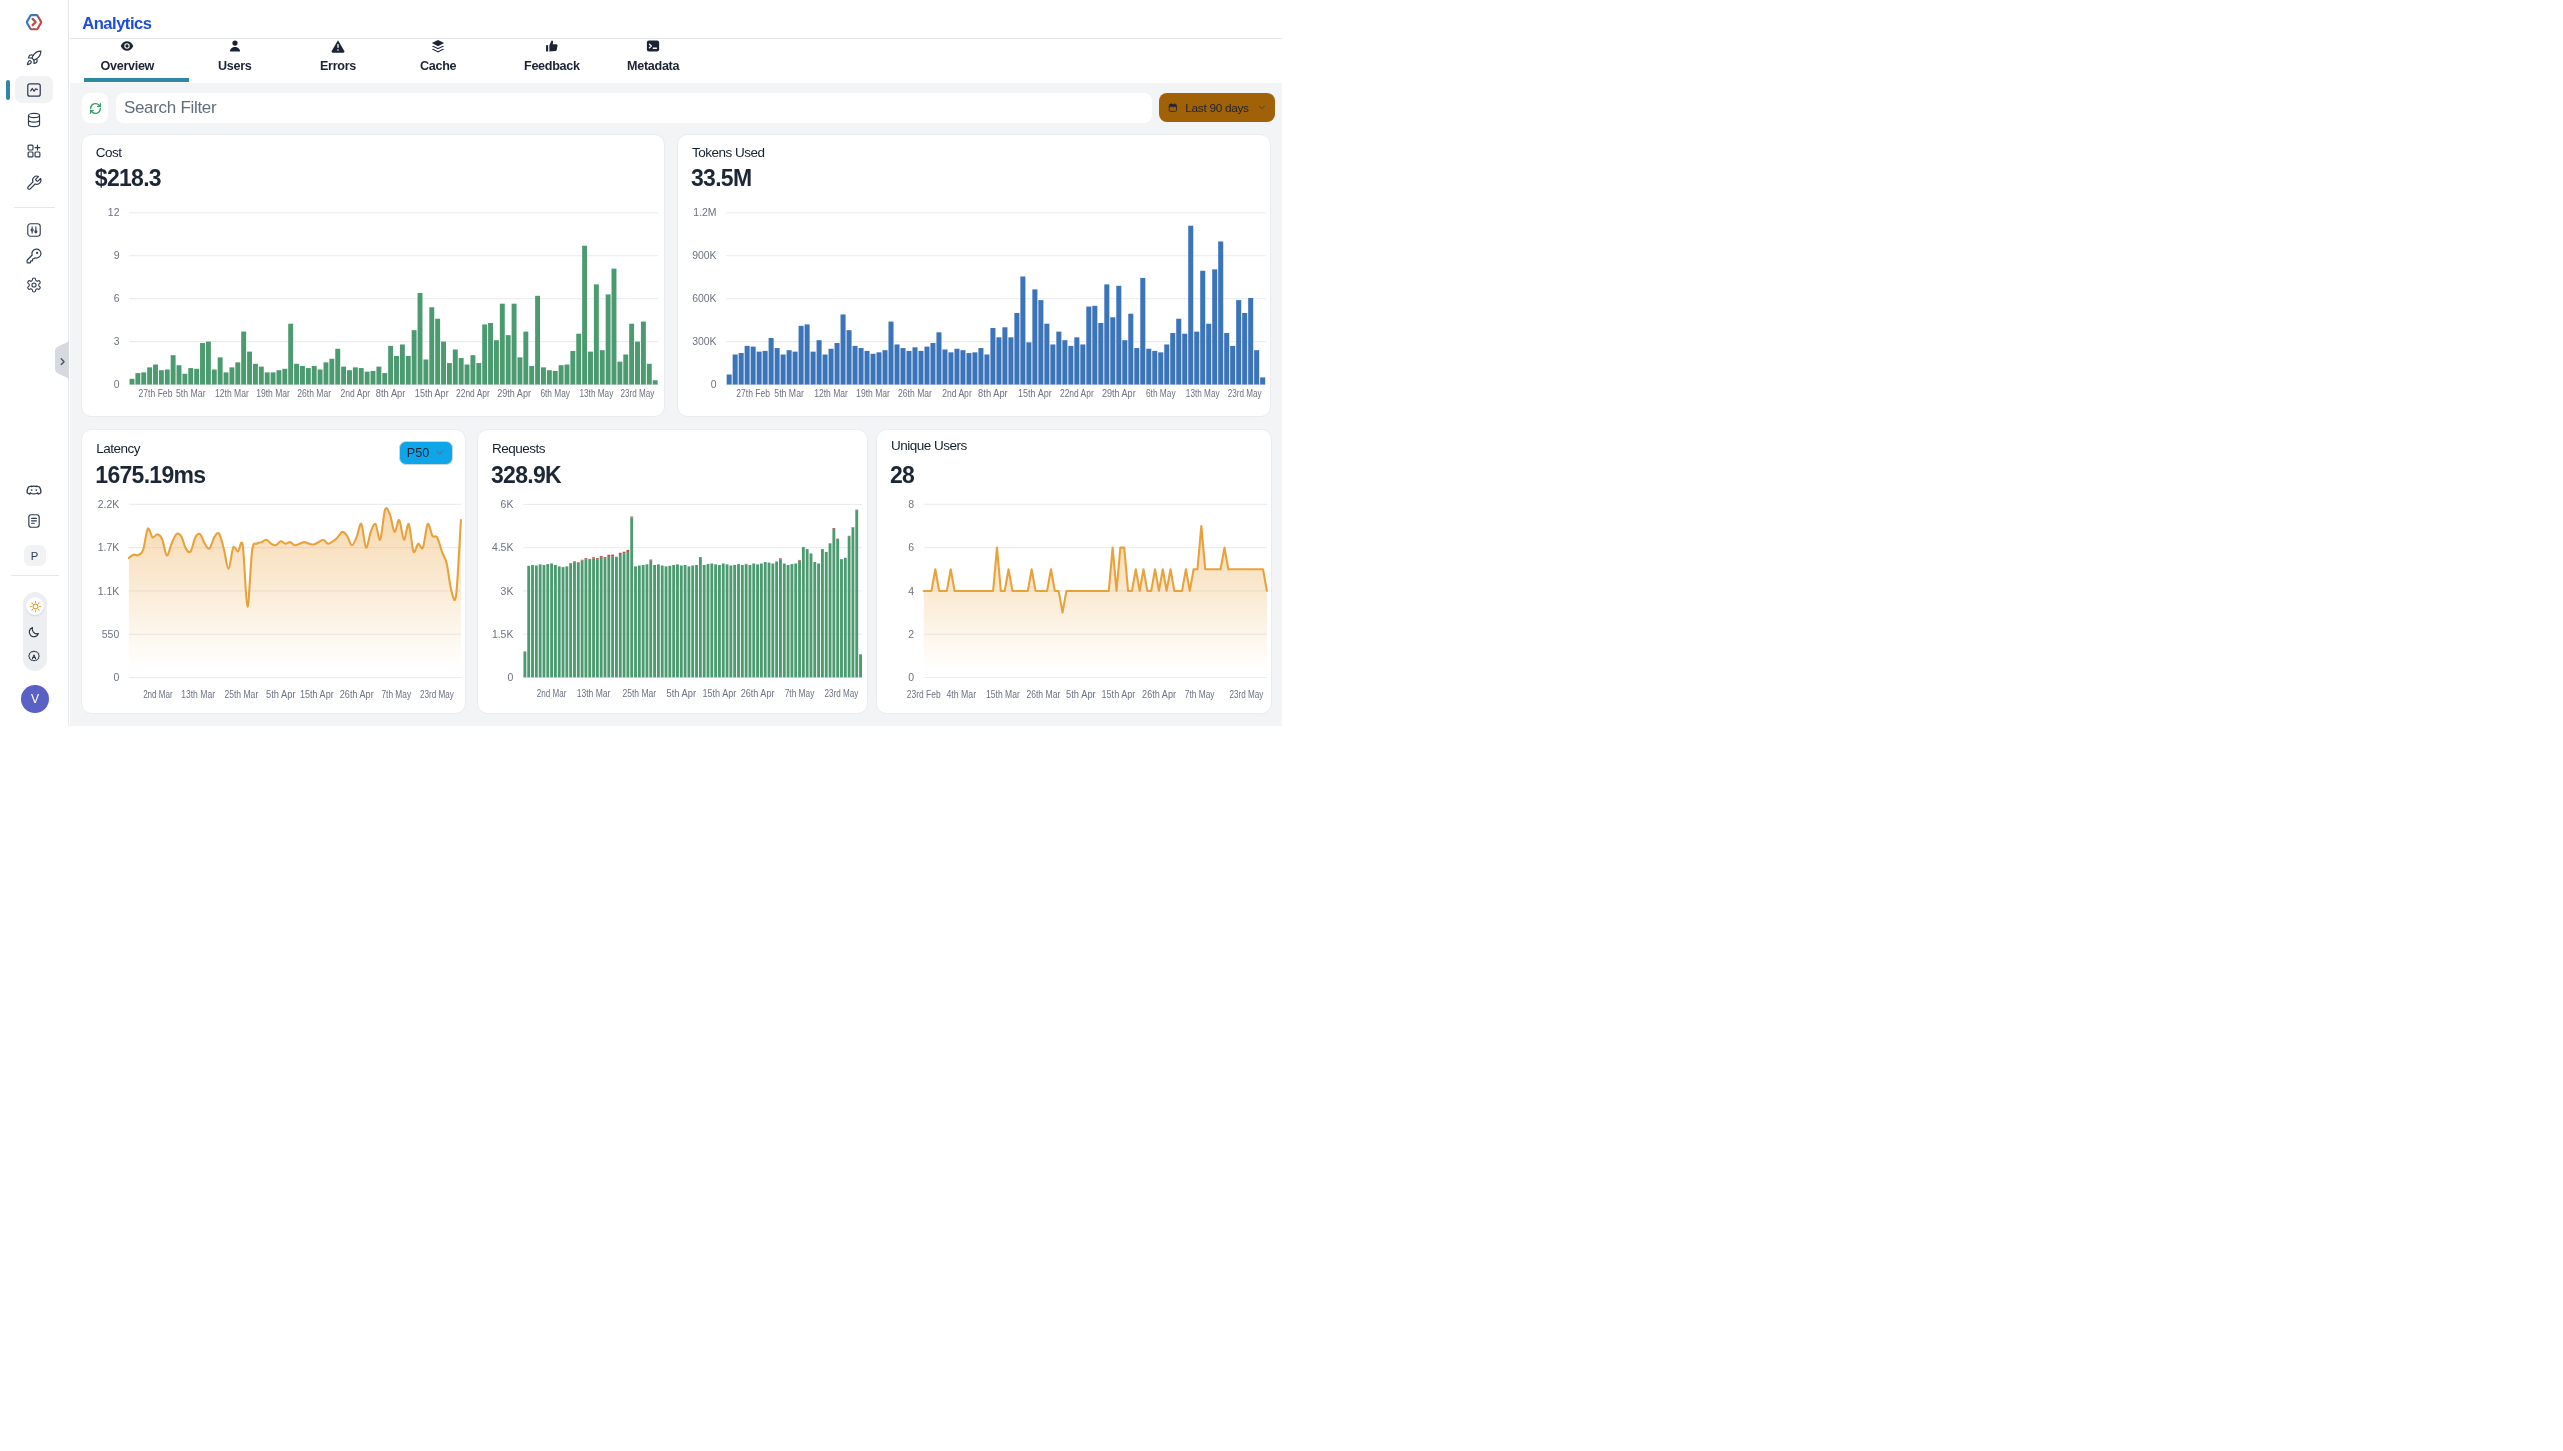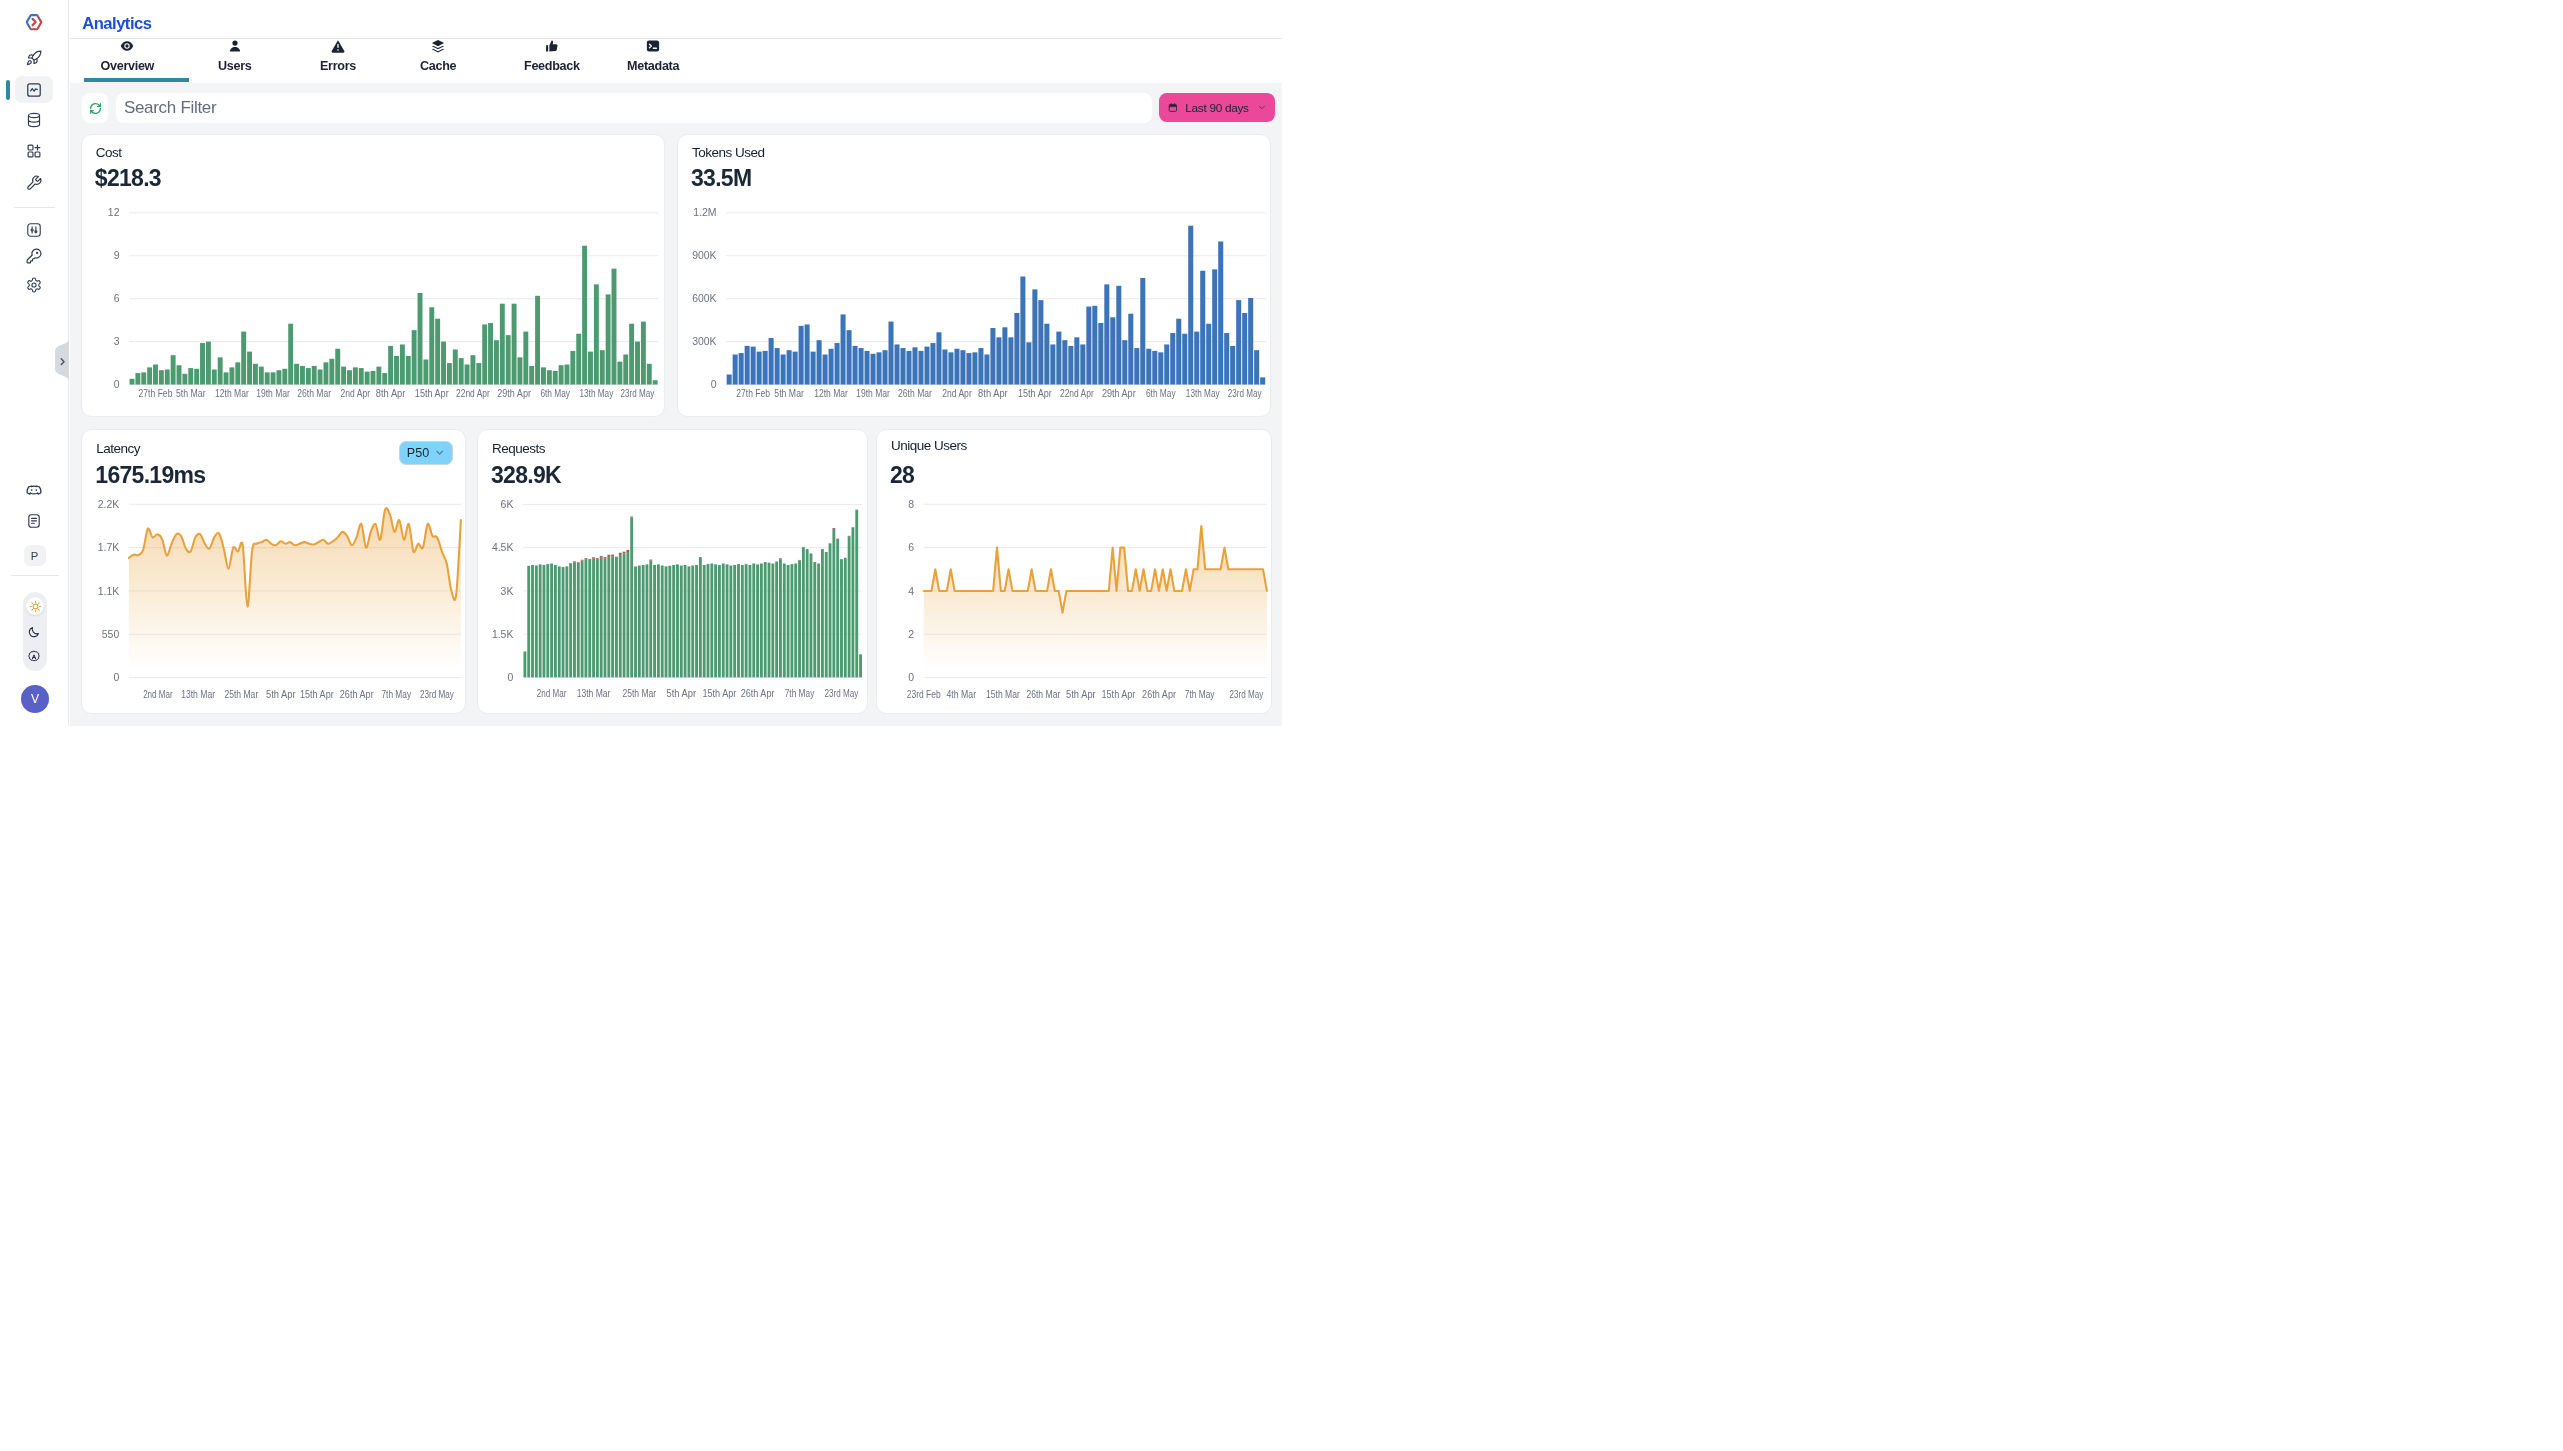--- a/index.html
+++ b/index.html
@@ -35,26 +35,26 @@
 #content { position:absolute; left:0; top:83px; width:100%; height:643px; background:#f3f4f6; }
 .card { position:absolute; background:#fff; border:0.9px solid #e9ebee; border-radius:10.5px; }
 .ctitle { position:absolute; left:14px; top:9.6px; font-size:13.5px; color:#13202e;
   font-weight:400; letter-spacing:-0.5px; }
 .cvalue { position:absolute; left:13px; top:30px; font-size:23px; font-weight:700;
   letter-spacing:-0.7px; color:#1b2636; }
 #refreshbtn { position:absolute; left:12.2px; top:10px; width:26px; height:30px; background:#fff;
   border-radius:7.9px; display:flex; align-items:center; justify-content:center; }
 #searchbox { position:absolute; left:46px; top:9.6px; width:1036px; height:30px; background:#fff;
   border-radius:7.9px; display:flex; align-items:center; padding-left:7.9px; font-size:17px; letter-spacing:-0.3px; color:#626c7a; }
-#rangebtn { position:absolute; left:1089px; top:10px; width:116px; height:29px; background:#ec4899;
+#rangebtn { position:absolute; left:1089px; top:10px; width:116px; height:29px; background:#a16207;
   border-radius:7.9px; display:flex; align-items:center; padding-left:8.7px; gap:7.9px;
   font-size:11.8px; font-weight:400; letter-spacing:-0.3px; color:#1c2434; white-space:nowrap; }
 #rangebtn svg:last-child { margin-left:auto; margin-right:8.7px; }
 #p50 { position:absolute; left:317px; top:11.3px; width:54px; height:23.6px; border:0.9px solid #cdd3da;
-  border-radius:7px; background:#7dd3fc; display:flex; align-items:center; justify-content:center; gap:5.2px;
+  border-radius:7px; background:#0ea5e9; display:flex; align-items:center; justify-content:center; gap:5.2px;
   font-size:12.6px; color:#1c2434; }
 </style></head>
 <body>
 <div id="main">
   <div id="content">
 
     <div id="refreshbtn">
         <svg width="13" height="13" viewBox="0 0 24 24" fill="none" stroke="#35a165" stroke-width="2.4" stroke-linecap="round" stroke-linejoin="round">
           <path d="M3 12a9 9 0 0 1 15.7-6L21 8.2"></path>
           <path d="M21 3.2v5h-5"></path>

